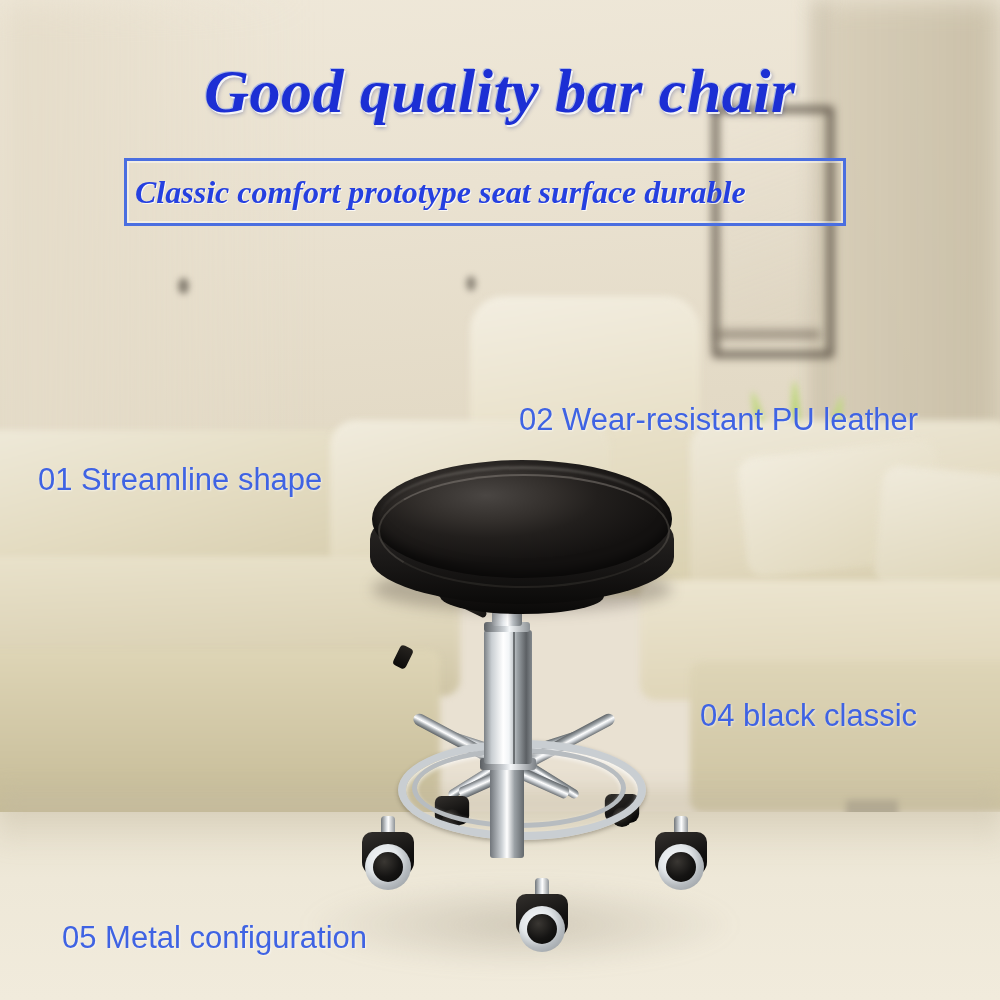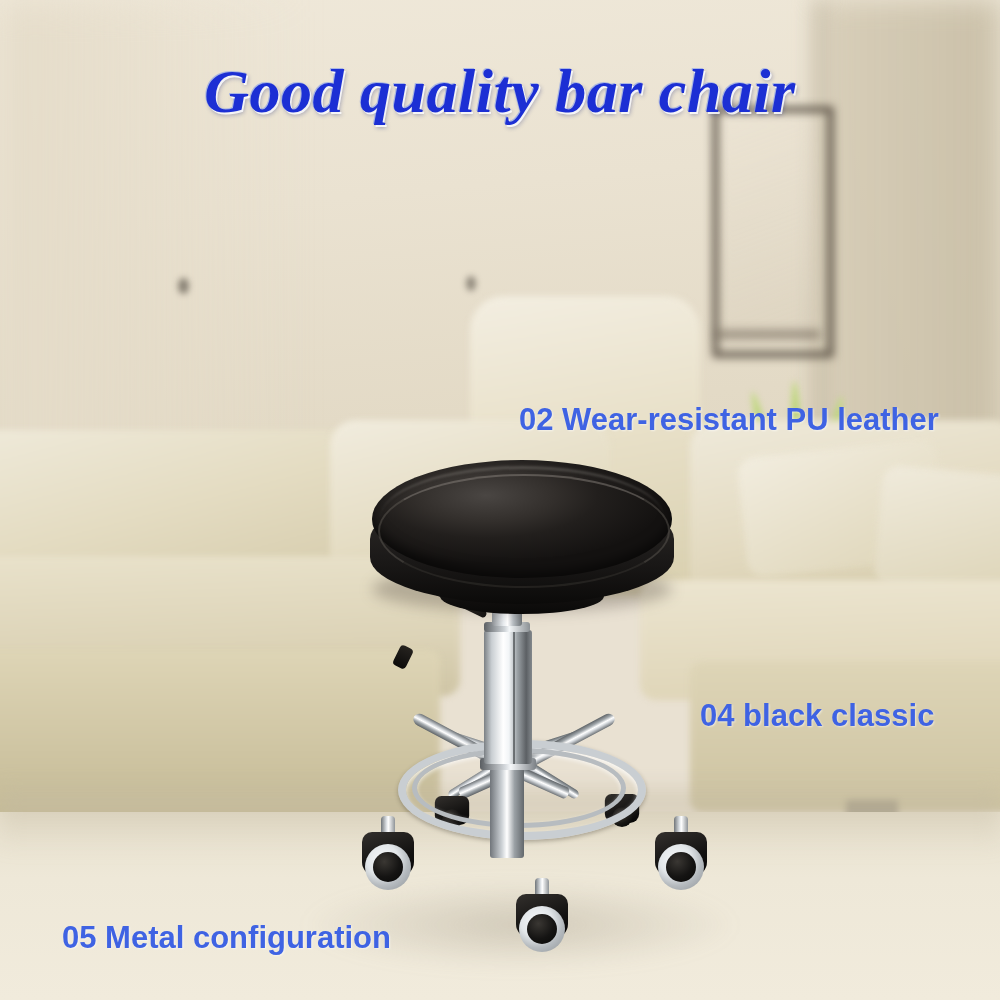--- a/index.html
+++ b/index.html
@@ -275,21 +275,21 @@
   }
 
   .tagline{
     position:absolute;left:124px;top:240px;
     font-family:"Liberation Sans",sans-serif;font-weight:700;font-size:36px;
     color:#241f1b;white-space:nowrap;
     text-shadow:0 1px 1px rgba(255,255,255,.55);
   }
 
   .feat{
-    position:absolute;font-family:"Liberation Sans",sans-serif;font-weight:700;
+    position:absolute;font-family:"Liberation Sans",sans-serif;font-weight:400;
     font-size:31px;color:#3f63e3;white-space:nowrap;
     text-shadow:1px 1px 2px rgba(255,255,255,.55);
   }
   .feat-01{left:38px;top:462px;}
   .feat-02{left:519px;top:402px;}
   .feat-03{left:62px;top:920px;}
   .feat-04{left:700px;top:698px;}
 </style>
 </head>
 <body>
@@ -398,19 +398,23 @@
     <div class="seat-shadow"></div>
     <div class="seat-bottom-cap"></div>
     <div class="seat-side"></div>
     <div class="seat-top"></div>
     <div class="seat-seam"></div>
     <div class="seat-rim-hi"></div>
   </div>
 
   <div class="title">Good quality bar chair</div>
 
-
-
+  <div class="subtitle-box">
+    <div class="subtitle">Classic comfort prototype seat surface durable</div>
+  </div>
+
+
+  <div class="feat feat-01">01 Streamline shape</div>
   <div class="feat feat-02">02 Wear-resistant PU leather</div>
   <div class="feat feat-03">05 Metal configuration</div>
   <div class="feat feat-04">04 black classic</div>
 
 </div>
 
 </body></html>

